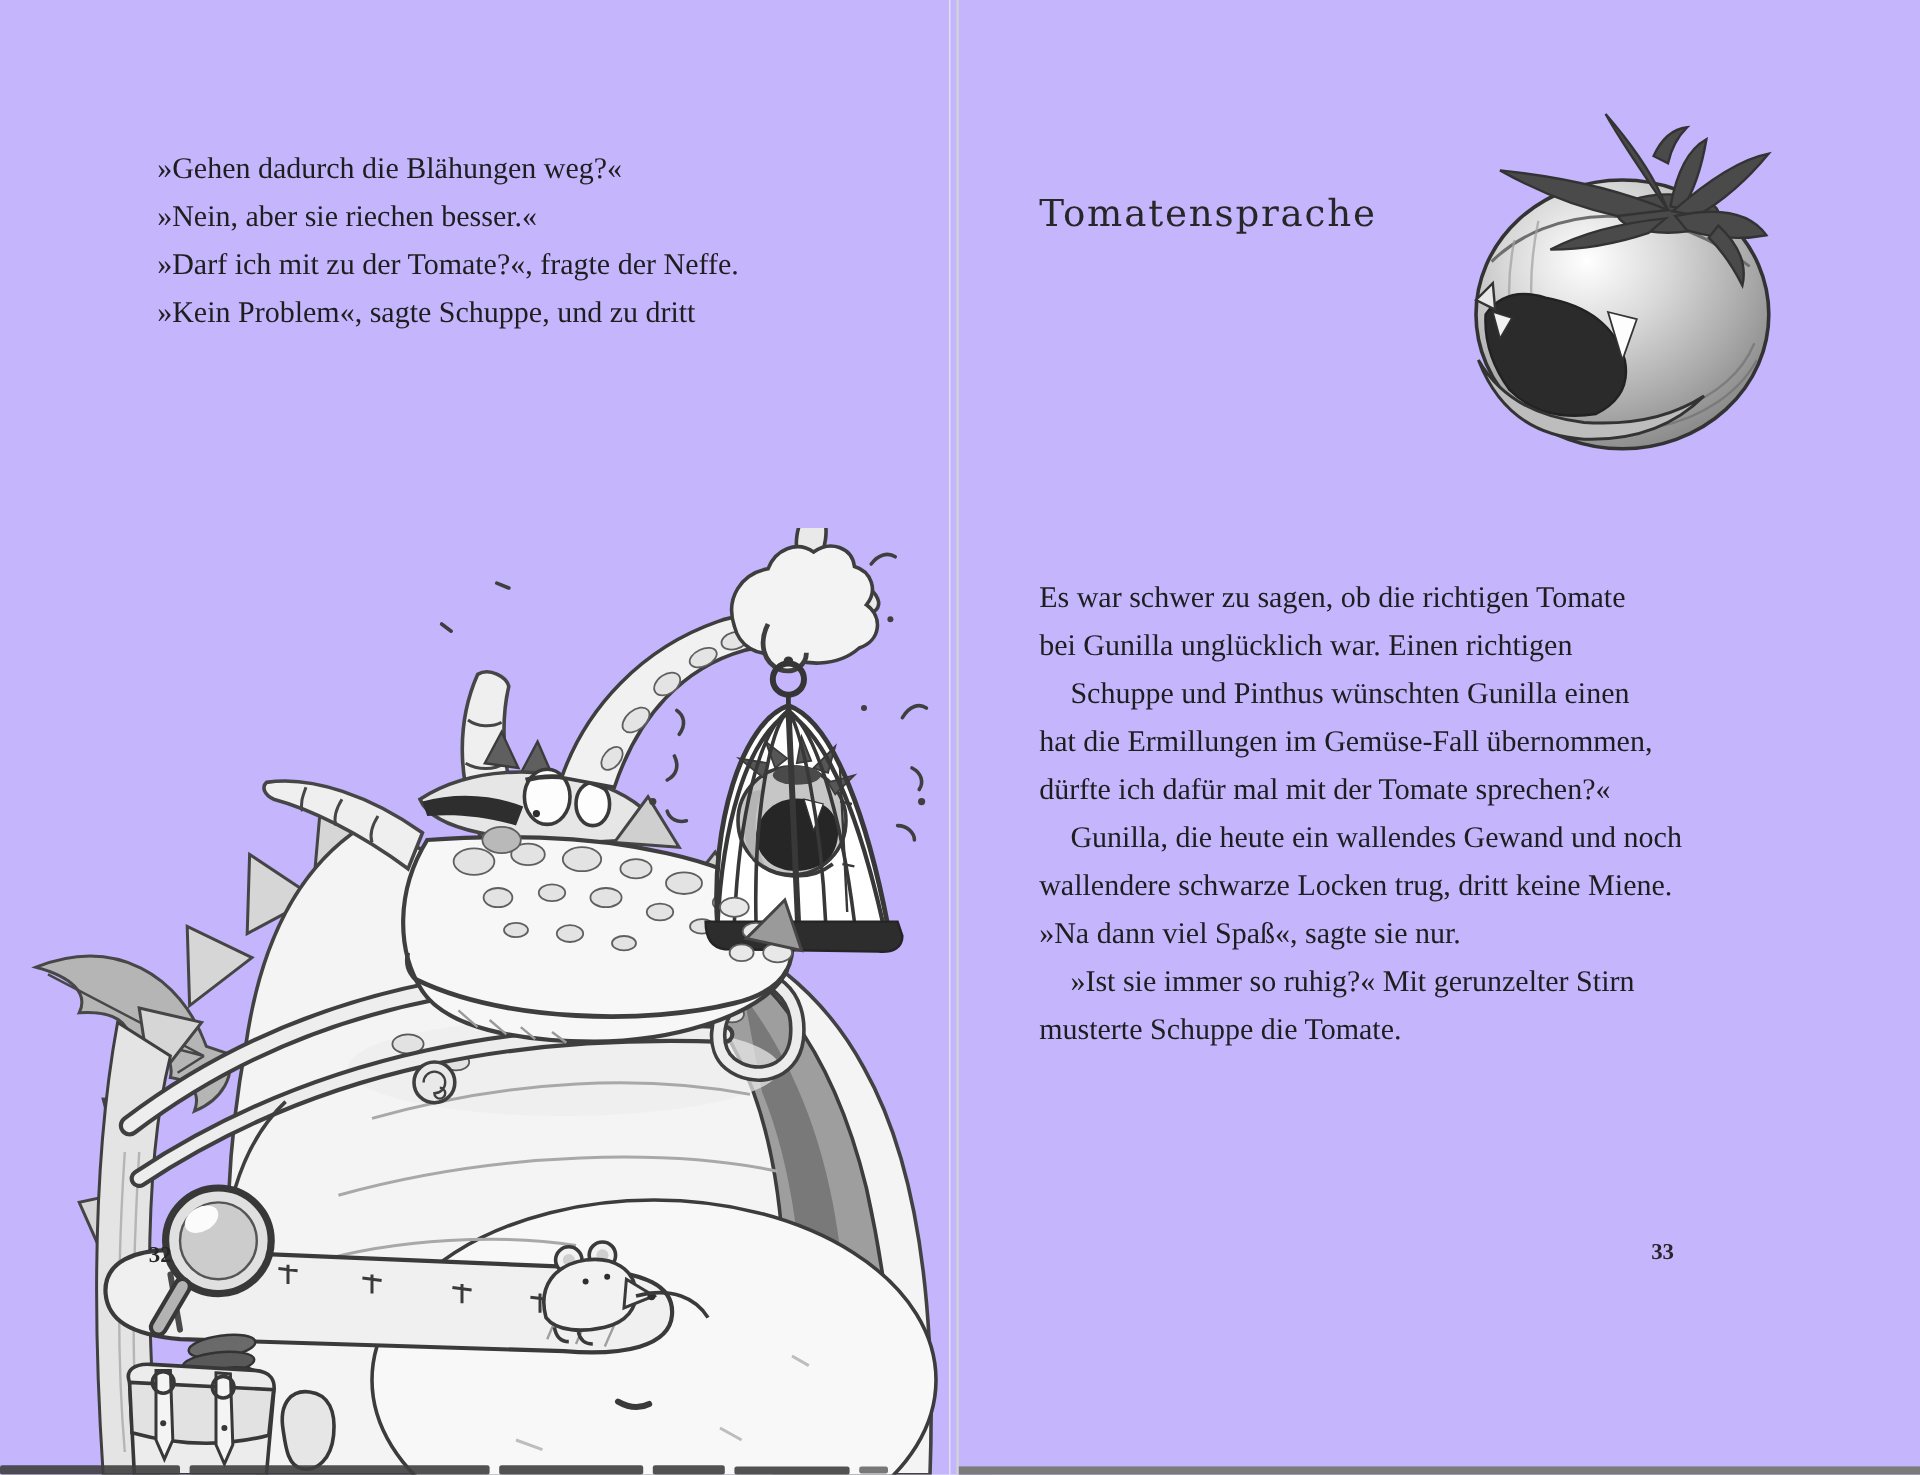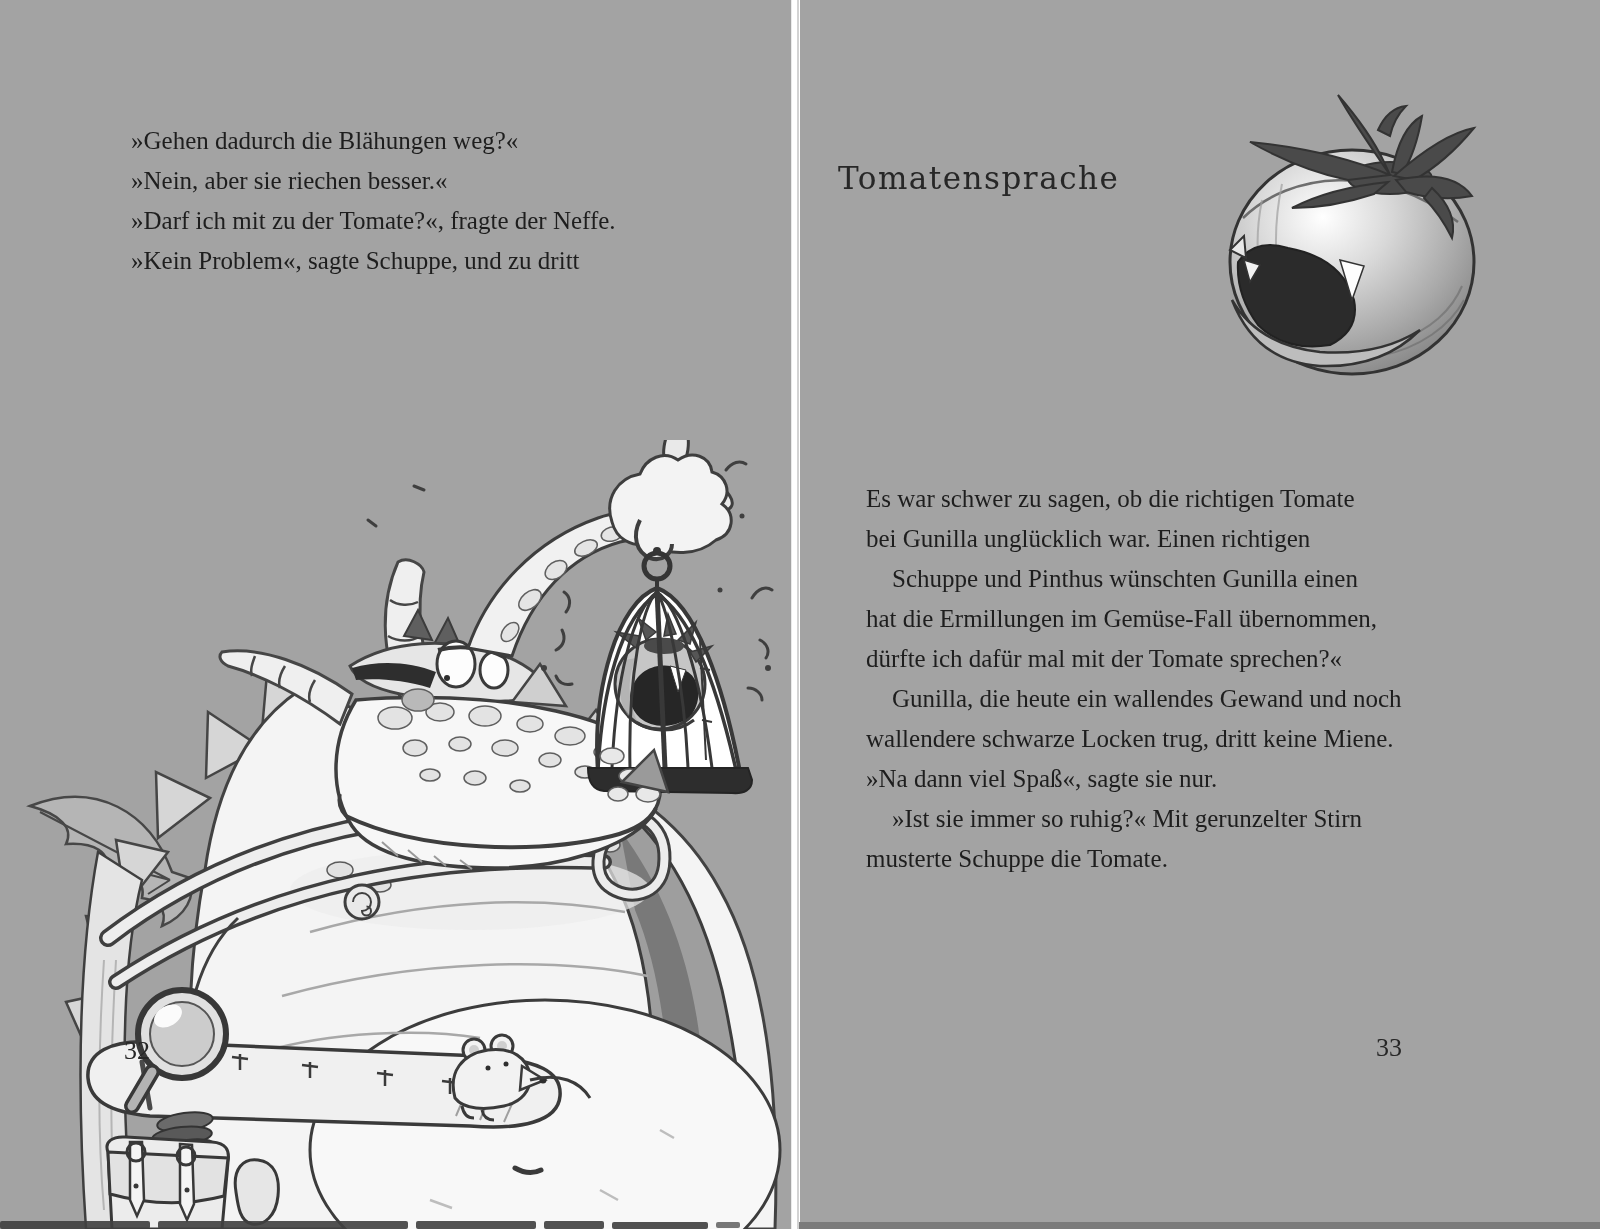--- a/index.html
+++ b/index.html
@@ -1,36 +1,36 @@
 <!DOCTYPE html>
 <html><head>
 <meta charset="utf-8">
 <style>
   html,body{margin:0;padding:0;}
   body{
     width:1600px;height:1229px;position:relative;background:#ffffff;
     font-family:"Liberation Serif", serif;color:#1f1f1f;overflow:hidden;
   }
-  .page{position:absolute;top:0;height:1229px;background:#a3a3a3;}
+  .page{position:absolute;top:0;height:1229px;background:#c4b5fd;padding-left:36px;}
   #page-left{left:0;width:791px;}
   #page-right{left:800px;width:800px;}
   .gutter-line{position:absolute;top:0;height:1229px;}
   #gutter-line-1{left:791px;width:1px;background:#eaeaea;}
   #gutter-line-2{left:797px;width:2px;background:#d3d3d3;}
   #bottom-band-right{position:absolute;left:799px;top:1222px;width:801px;height:7px;background:#7b7b7b;}
   .text-block{position:absolute;font-size:25px;line-height:40px;color:#1e1e1e;}
   #left-text{left:105px;top:121px;width:660px;}
   #right-text{left:866px;top:479px;width:620px;}
   .tline{white-space:nowrap;}
   .tline.indent{text-indent:26px;}
   #chapter-title{
-    position:absolute;left:838px;top:160px;font-family:"DejaVu Serif", serif;
+    position:absolute;left:866px;top:160px;font-family:"DejaVu Serif", serif;
     font-size:31px;letter-spacing:1.5px;color:#272727;white-space:nowrap;
   }
-  .page-number{position:absolute;font-size:26px;color:#272727;z-index:5;}
+  .page-number{position:absolute;font-size:19px;color:#272727;z-index:5;font-weight:bold;}
   #page-number-left{left:124px;top:1036px;}
   #page-number-right{left:1376px;top:1033px;}
   .illo{position:absolute;z-index:1;}
   #dragon-illustration{left:0;top:440px;}
   #tomato-illustration{left:1205px;top:80px;}
 </style>
 </head>
 <body>
 
 <div class="page" id="page-left">

